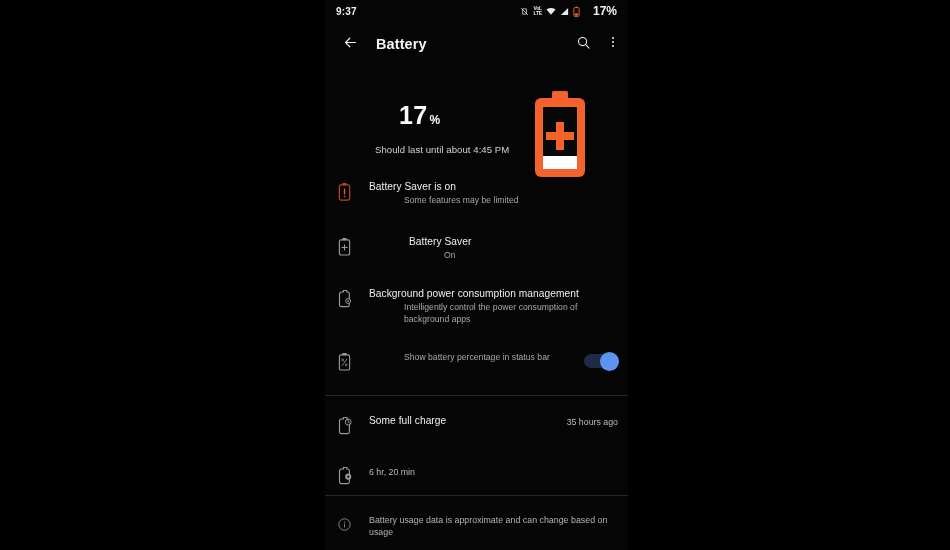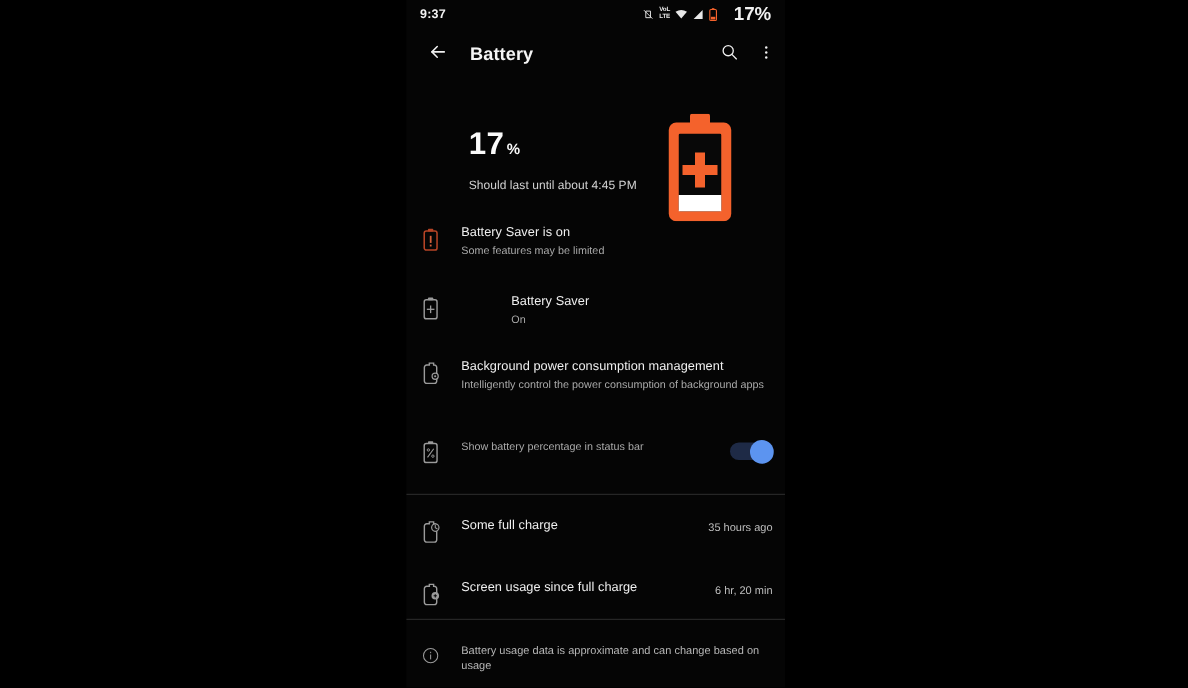--- a/index.html
+++ b/index.html
@@ -53,21 +53,21 @@
     letter-spacing: .2px;
   }
   .status-icons {
     display: flex;
     align-items: center;
     gap: 4px;
   }
   .status-icons svg { display: block; }
   .status-pct {
     color: #f2f2f2;
-    font-size: 15px;
+    font-size: 12px;
     font-weight: bold;
     margin-left: 9px;
   }
   .volte-box {
     font-size: 5px;
     line-height: 4.6px;
     color: #e8e8e8;
     font-family: "Liberation Sans", sans-serif;
     font-weight: bold;
     text-align: center;
@@ -116,20 +116,21 @@
     position: absolute;
     left: 50px;
     top: 14px;
   }
   .hero-pct {
     color: #fafafa;
     font-size: 25px;
     font-weight: bold;
     letter-spacing: .3px;
     line-height: 26px;
+    margin-left: 24px;
   }
   .hero-pct .unit {
     font-size: 12px;
     font-weight: bold;
     margin-left: 2px;
   }
   .hero-sub {
     color: #d2d2d2;
     font-size: 9.6px;
     margin-top: 11px;
@@ -169,20 +170,21 @@
     font-size: 10.2px;
     letter-spacing: .05px;
     line-height: 13px;
   }
   .row-sub {
     color: #a9a9a9;
     font-size: 8.6px;
     line-height: 11.5px;
     margin-top: 2px;
     letter-spacing: .03px;
+    margin-left: 35px;
   }
   .row-value {
     color: #bdbdbd;
     font-size: 8.8px;
     white-space: nowrap;
     padding-top: 3px;
   }
 
   .divider {
     position: absolute;
@@ -419,23 +421,20 @@
       <div class="row" style="height:50px;padding-top:14px;">
         <div class="row-icon">
           <span>
             <svg width="16" height="19" viewBox="0 0 16 20" fill="none">
               <path d="M2.2 5.2 a2 2 0 0 1 2-2 h2.2 V1.6 h3.6 v1.6 h0.6 a2 2 0 0 1 2 2 v11.4 a2 2 0 0 1 -2 2 h-6.4 a2 2 0 0 1 -2 -2 z" stroke="#9b9b9b" stroke-width="1.2" fill="none"></path>
               <circle cx="11.4" cy="11.2" r="3.2" fill="#9b9b9b"></circle>
               <path d="M10 11.2 L12.7 11.2 M11.4 9.8 L11.4 12.6" stroke="#0a0a0a" stroke-width="0.9"></path>
             </svg>
           </span>
         </div>
-        <div class="row-text">
-          <div class="row-title">Screen usage since full charge</div>
-        </div>
         <div class="row-value">6 hr, 20 min</div>
       </div>
 
       <div class="divider" style="top:315px;"></div>
     </div>
 
     <div class="note">
       <div class="note-icon">
         <span>
           <svg width="15" height="15" viewBox="0 0 20 20" fill="none">

